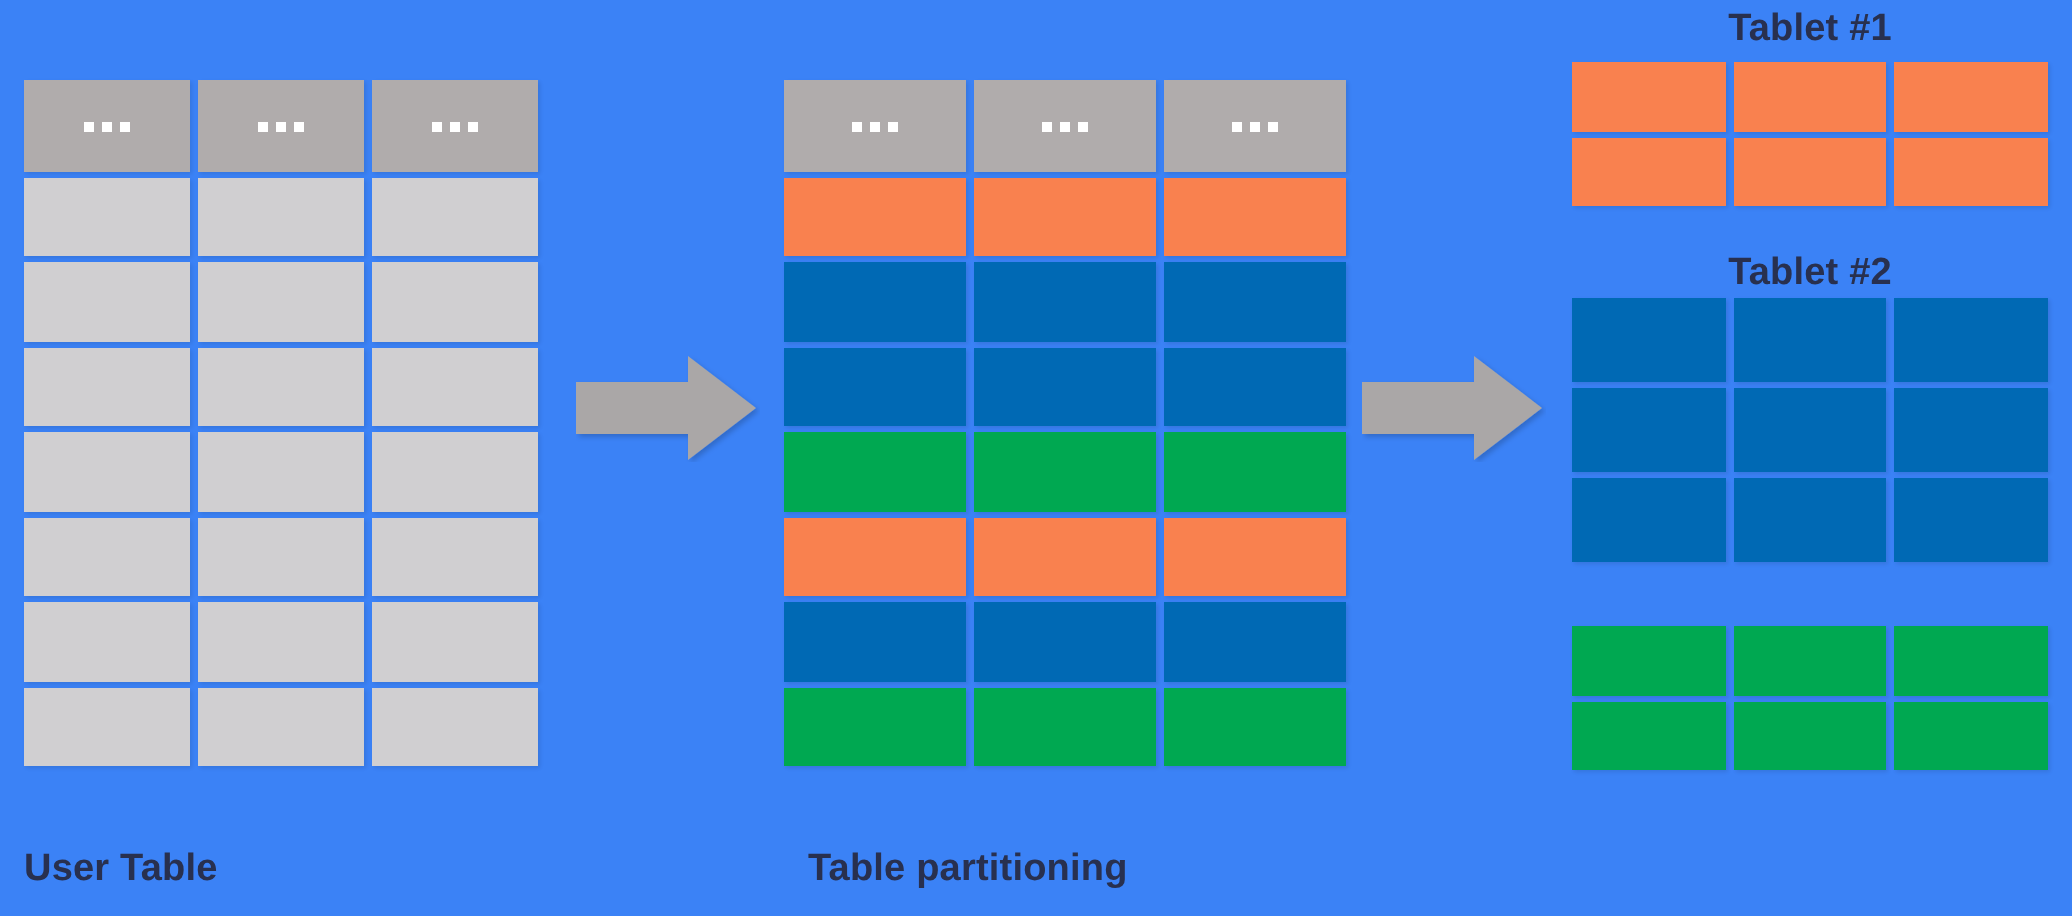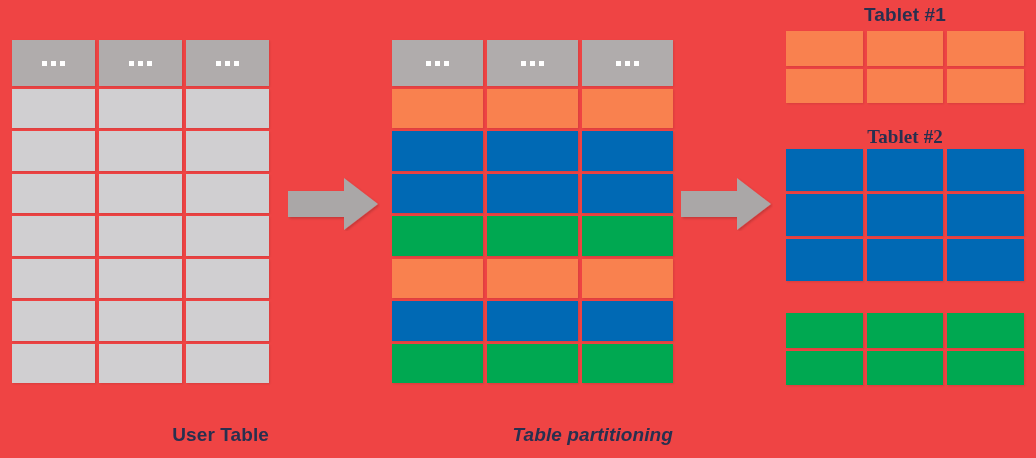--- a/index.html
+++ b/index.html
@@ -8,21 +8,21 @@
     background: #ffffff;
   }
   body {
     font-family: "Liberation Sans", sans-serif;
     -webkit-font-smoothing: antialiased;
   }
   #stage {
     position: relative;
     width: 1036px;
     height: 458px;
-    background: #ef4444;
+    background: #3b82f6;
     overflow: hidden;
   }
 
   
   .tbl {
     position: absolute;
     display: flex;
     flex-direction: column;
   }
   .tbl-row {
@@ -111,37 +111,37 @@
     width: 238px;
     display: flex;
     flex-direction: column;
     gap: 3px;
   }
   .tablet .tbl-row { gap: 4px; }
   .tablet .tbl-cell { box-shadow: 1px 1px 2px rgba(0,0,0,0.10); }
 
   #tablet-1-title { top: 4px; }
   #tablet-1 { top: 31px; height: 72px; }
-  #tablet-2-title { top: 126px; font-family: Liberation Serif, serif; }
+  #tablet-2-title { top: 126px; }
   #tablet-2 { top: 149px; height: 132px; }
   #tablet-3-title { top: 290px; }
   #tablet-3 { top: 313px; height: 72px; }
 
   
   .caption {
     position: absolute;
     top: 424px;
     color: #28304f;
     font-size: 19px;
     font-weight: bold;
     letter-spacing: 0.1px;
-    text-align: right;
+    text-align: left;
   }
   #caption-left   { left: 12px;  width: 257px; }
-  #caption-middle { left: 392px; width: 281px; font-style: italic; }
+  #caption-middle { left: 404px; width: 281px; }
   #caption-right  { left: 786px; width: 238px; }
 </style>
 </head>
 <body>
 
 <div id="stage">
 
   <div class="tbl" id="user-table">
       <div class="tbl-row header">
         <div class="tbl-cell" style="background: rgb(176, 172, 172);">

